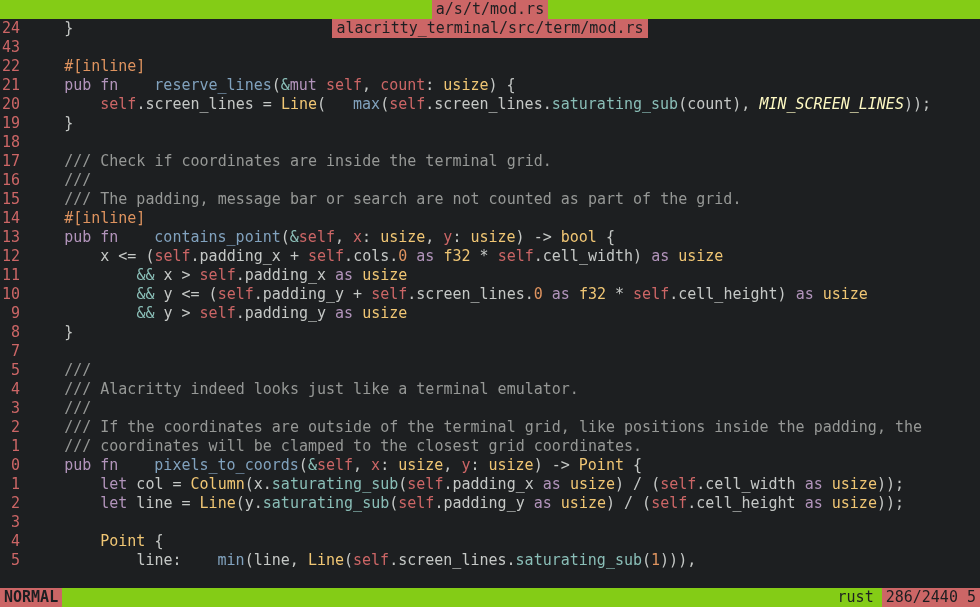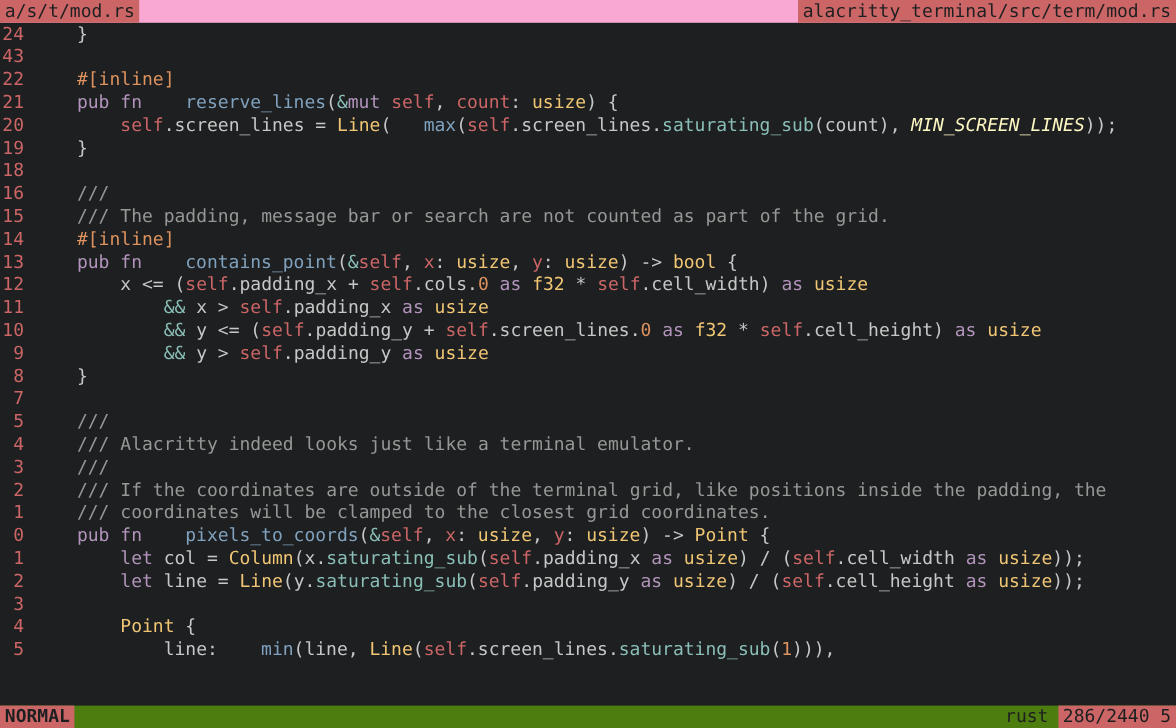--- a/index.html
+++ b/index.html
@@ -8,25 +8,26 @@
   color: #c5c8c6;
   font-family: "DejaVu Sans Mono", "Menlo", "Consolas", monospace;
   font-size: 15px;
   line-height: 19px;
   width: 980px;
   height: 607px;
   overflow: hidden;
   position: relative;
 }
 .header {
-  background: #f9a8d4;
+  background: #84cc16;
   height: 19px;
   display: flex;
   justify-content: space-between;
   align-items: center;
+  flex-direction: column;
 }
 .header .tab {
   background: #cc6666;
   color: #1d1f21;
   padding: 0 4px;
 }
 .header .path {
   background: #cc6666;
   color: #1d1f21;
   padding: 0 4px;
@@ -51,21 +52,21 @@
 .c-num { color: #de935f; }
 .c-comment { color: #969896; }
 .c-punc { color: #c5c8c6; }
 .c-op { color: #8abeb7; }
 .c-const { color: #fef9c3; font-style: italic; }
 .footer {
   position: absolute;
   bottom: 0;
   left: 0;
   right: 0;
-  background: #4d7c0f;
+  background: #84cc16;
   height: 19px;
   display: flex;
   align-items: center;
   color: #1d1f21;
 }
 .footer .mode {
   background: #cc6666;
   color: #1d1f21;
   font-weight: bold;
   padding: 0 4px;
@@ -88,20 +89,21 @@
 </div>
 
 <div class="code-area">
 <div class="line"><span class="gutter">24</span>    <span class="c-punc">}</span></div>
 <div class="line"><span class="gutter">43</span></div>
 <div class="line"><span class="gutter">22</span>    <span class="c-attr">#[inline]</span></div>
 <div class="line"><span class="gutter">21</span>    <span class="c-kw">pub </span><span class="c-kw">fn </span><span class="c-fn">reserve_lines</span><span class="c-punc">(</span><span class="c-op">&amp;</span><span class="c-kw">mut </span><span class="c-param">self</span><span class="c-punc">, </span><span class="c-param">count</span><span class="c-punc">: </span><span class="c-type">usize</span><span class="c-punc">) {</span></div>
 <div class="line"><span class="gutter">20</span>        <span class="c-param">self</span><span>.</span><span>screen_lines</span><span> = </span><span class="c-type">Line</span><span>(</span><span class="c-fn">max</span><span>(</span><span class="c-param">self</span><span>.</span><span>screen_lines</span><span>.</span><span class="c-method">saturating_sub</span><span>(</span><span>count</span><span>), </span><span class="c-const">MIN_SCREEN_LINES</span><span>));</span></div>
 <div class="line"><span class="gutter">19</span>    <span class="c-punc">}</span></div>
 <div class="line"><span class="gutter">18</span></div>
+<div class="line"><span class="gutter">17</span>    <span class="c-comment">/// Check if coordinates are inside the terminal grid.</span></div>
 <div class="line"><span class="gutter">16</span>    <span class="c-comment">///</span></div>
 <div class="line"><span class="gutter">15</span>    <span class="c-comment">/// The padding, message bar or search are not counted as part of the grid.</span></div>
 <div class="line"><span class="gutter">14</span>    <span class="c-attr">#[inline]</span></div>
 <div class="line"><span class="gutter">13</span>    <span class="c-kw">pub </span><span class="c-kw">fn </span><span class="c-fn">contains_point</span><span>(</span><span class="c-op">&amp;</span><span class="c-param">self</span><span>, </span><span class="c-param">x</span><span>: </span><span class="c-type">usize</span><span>, </span><span class="c-param">y</span><span>: </span><span class="c-type">usize</span><span>) -&gt; </span><span class="c-type">bool</span><span> {</span></div>
 <div class="line"><span class="gutter">12</span>        <span>x</span><span> &lt;= (</span><span class="c-param">self</span><span>.</span><span>padding_x</span><span> + </span><span class="c-param">self</span><span>.</span><span>cols</span><span>.</span><span class="c-num">0</span><span> </span><span class="c-kw">as</span><span> </span><span class="c-type">f32</span><span> * </span><span class="c-param">self</span><span>.</span><span>cell_width</span><span>) </span><span class="c-kw">as</span><span> </span><span class="c-type">usize</span></div>
 <div class="line"><span class="gutter">11</span>            <span class="c-op">&amp;&amp; </span><span>x</span><span> &gt; </span><span class="c-param">self</span><span>.</span><span>padding_x</span><span> </span><span class="c-kw">as</span><span> </span><span class="c-type">usize</span></div>
 <div class="line"><span class="gutter">10</span>            <span class="c-op">&amp;&amp; </span><span>y</span><span> &lt;= (</span><span class="c-param">self</span><span>.</span><span>padding_y</span><span> + </span><span class="c-param">self</span><span>.</span><span>screen_lines</span><span>.</span><span class="c-num">0</span><span> </span><span class="c-kw">as</span><span> </span><span class="c-type">f32</span><span> * </span><span class="c-param">self</span><span>.</span><span>cell_height</span><span>) </span><span class="c-kw">as</span><span> </span><span class="c-type">usize</span></div>
 <div class="line"><span class="gutter">9</span>            <span class="c-op">&amp;&amp; </span><span>y</span><span> &gt; </span><span class="c-param">self</span><span>.</span><span>padding_y</span><span> </span><span class="c-kw">as</span><span> </span><span class="c-type">usize</span></div>
 <div class="line"><span class="gutter">8</span>    <span class="c-punc">}</span></div>
 <div class="line"><span class="gutter">7</span></div>

